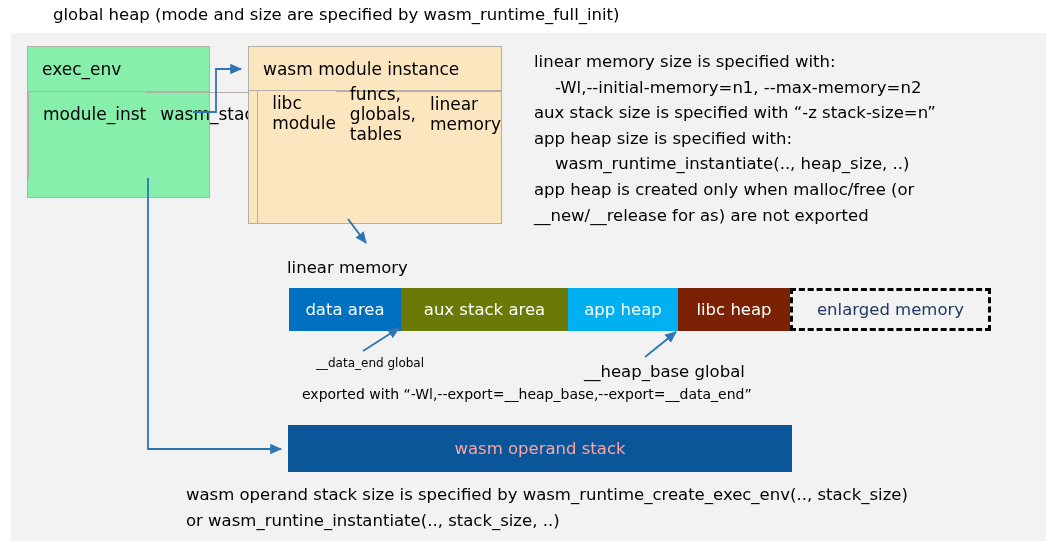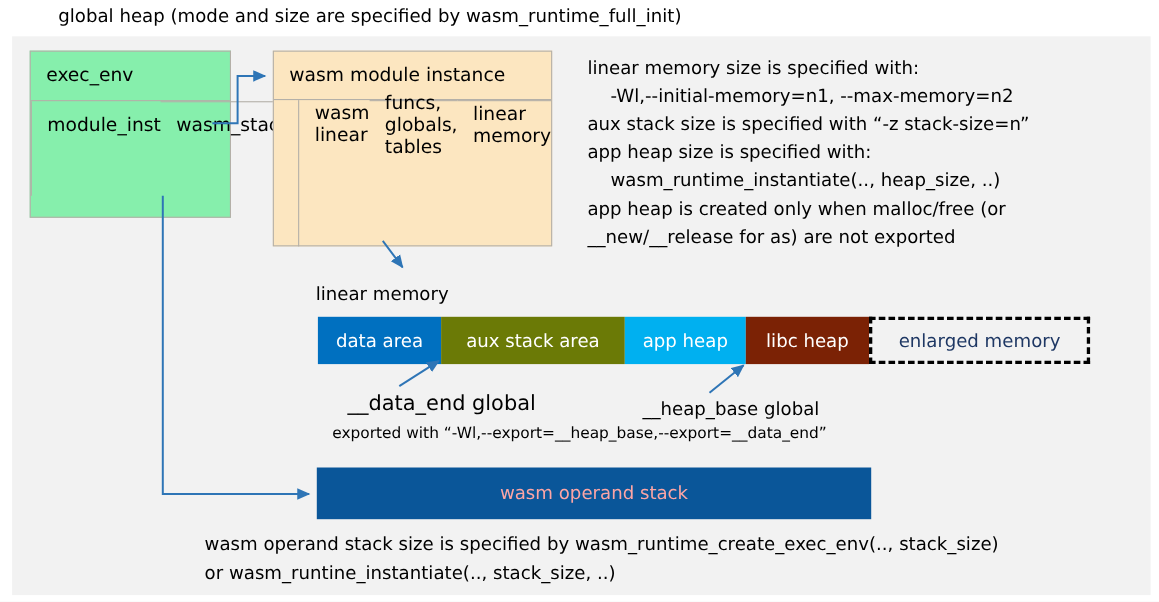--- a/index.html
+++ b/index.html
@@ -82,21 +82,21 @@
     height:43px;box-sizing:border-box;
     display:flex;align-items:center;justify-content:center;
     font-size:16.5px;color:#ffffff;white-space:nowrap;
   }
   #mem-bar .seg.dashed{
     border:3px dashed #000000;
     background:#f2f2f2;color:#1f3864;
   }
 
   
-  #data-end-label{left:316px;top:356px;font-size:19px;white-space:nowrap;}
+  #data-end-label{left:316px;top:356px;font-size:12px;white-space:nowrap;}
   #heap-base-label{left:584px;top:362px;font-size:16.5px;white-space:nowrap;}
   #export-note{left:302px;top:386px;font-size:14px;white-space:nowrap;}
 
   
   #operand-stack{
     left:288px;top:425px;width:504px;height:47px;
     background:#0a5699;
     display:flex;align-items:center;justify-content:center;
     color:#fca5a5;font-size:16.5px;
   }
@@ -126,21 +126,21 @@
         <div class="row">wasm_stack</div>
       </div>
     </div>
   </div>
 
   <div class="abs struct" id="module-inst">
     <div class="hdr">wasm module instance</div>
     <div class="body">
       <div class="gutter"></div>
       <div class="rows">
-        <div class="row">wasm linear</div>
+        <div class="row">libc module</div>
         <div class="row">funcs, globals, tables</div>
         <div class="row">linear memory</div>
       </div>
     </div>
   </div>
 
   <div class="abs" id="notes">linear memory size is specified with:
     -Wl,--initial-memory=n1, --max-memory=n2
 aux stack size is specified with “-z stack-size=n”
 app heap size is specified with:

